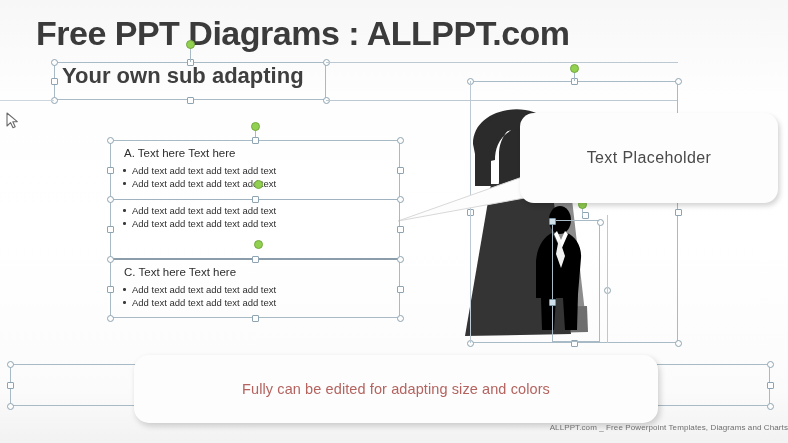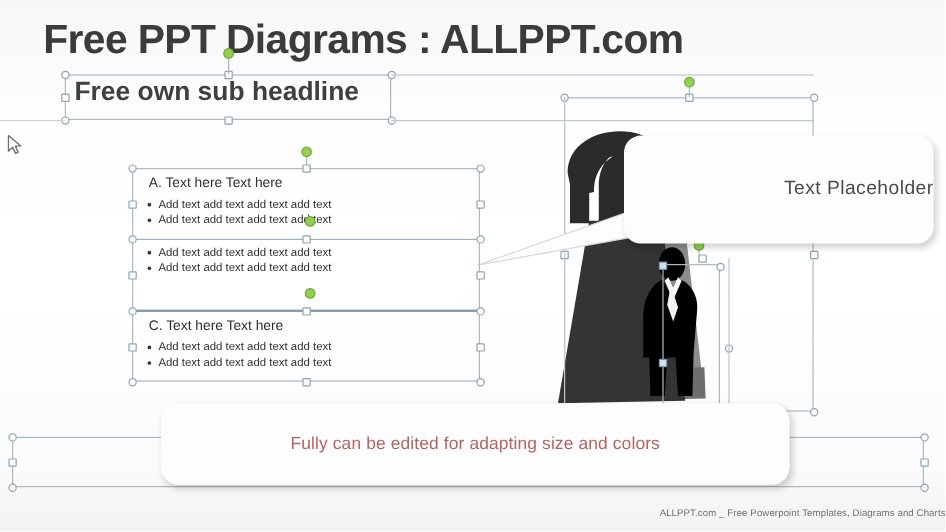--- a/index.html
+++ b/index.html
@@ -129,40 +129,40 @@
     position: absolute;
     left: 520px;
     top: 113px;
     width: 258px;
     height: 90px;
     background: #fdfdfd;
     border-radius: 14px;
     box-shadow: 2px 3px 5px rgba(0,0,0,0.17);
     display: flex;
     align-items: center;
-    justify-content: flex-end;
+    justify-content: center;
   }
   .bubble-text {
     font-size: 16px;
     color: #4a4a4a;
     letter-spacing: 0.4px;
   }
   .bubble-tail {
     position: absolute;
     left: 398px;
     top: 175px;
     width: 135px;
     height: 48px;
     pointer-events: none;
   }
   
   .callout {
     position: absolute;
     left: 134px;
-    top: 336px;
+    top: 355px;
     width: 524px;
     height: 68px;
     background: #fdfdfd;
     border-radius: 15px;
     box-shadow: 2px 3px 6px rgba(0,0,0,0.18);
     display: flex;
     align-items: center;
     justify-content: center;
   }
   .callout-text {
@@ -183,21 +183,21 @@
   <div class="selbox" style="left:54px; top:62px; width:272px; height:38px;"></div>
   <div class="handle" style="left:54px; top:62px;"></div>
   <div class="handle sq" style="left:190px; top:62px;"></div>
   <div class="handle" style="left:326px; top:62px;"></div>
   <div class="handle sq" style="left:54px; top:81px;"></div>
   <div class="handle" style="left:54px; top:100px;"></div>
   <div class="handle sq" style="left:190px; top:100px;"></div>
   <div class="handle" style="left:326px; top:100px;"></div>
   <div class="rotstem" style="left:190px; top:44px; height:18px;"></div>
   <div class="rot" style="left:190px; top:44px;"></div>
-  <div class="subtitle">Free own sub headline</div>
+  <div class="subtitle">Your own sub adapting</div>
 
   <div style="position:absolute; left:326px; top:62px; width:352px; height:1px; background:#bcc9d2;"></div>
   <div style="position:absolute; left:326px; top:100px; width:352px; height:1px; background:#bcc9d2;"></div>
   <div style="position:absolute; left:0px; top:100px; width:54px; height:1px; background:#cdd6dc;"></div>
 
   <div class="selbox" style="left:470px; top:81px; width:208px; height:262px;"></div>
   <div class="handle" style="left:470px; top:81px;"></div>
   <div class="handle sq" style="left:574px; top:81px;"></div>
   <div class="handle" style="left:678px; top:81px;"></div>
   <div class="handle sq" style="left:470px; top:212px;"></div>

